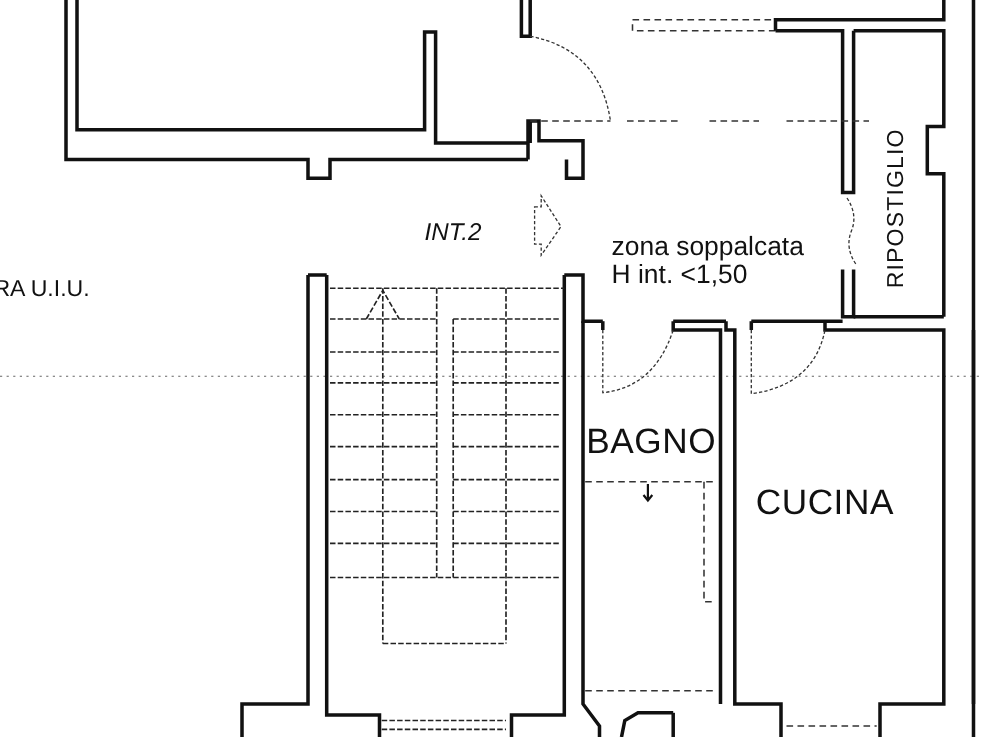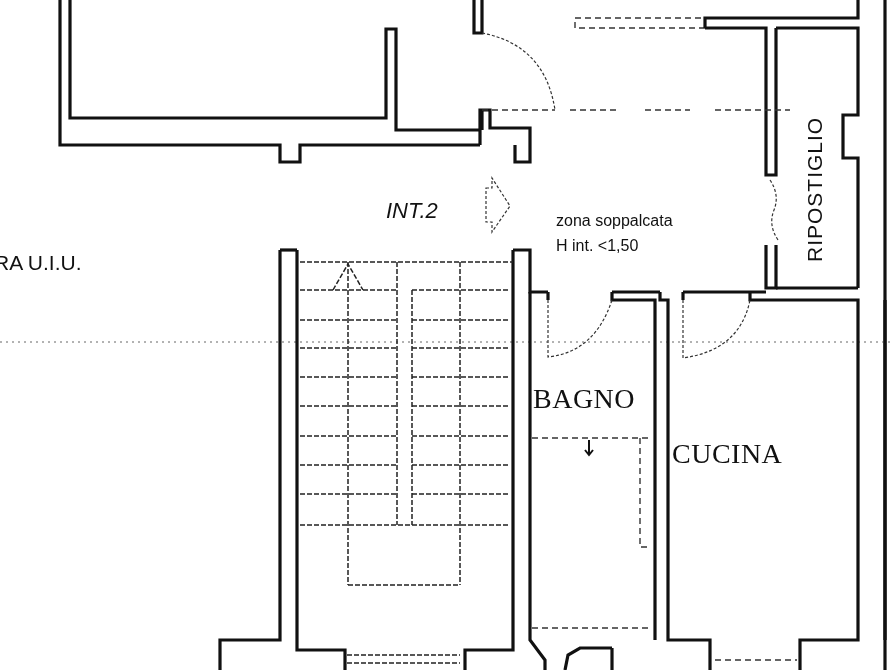--- a/index.html
+++ b/index.html
@@ -5,22 +5,22 @@
   html, body { margin:0; padding:0; background:#ffffff; }
   body { width:893px; height:670px; overflow:hidden; position:relative; font-family:"Liberation Sans", sans-serif; color:#111; }
   svg.plan { position:absolute; left:0; top:0; width:893px; height:670px; }
   .wall { fill:none; stroke:#111; stroke-width:3.2; stroke-linejoin:miter; }
   .wall-thin { fill:none; stroke:#111; stroke-width:2; }
   .dash { fill:none; stroke:#333; stroke-width:1.4; stroke-dasharray:6 4; }
   .dot { fill:none; stroke:#666; stroke-width:1; stroke-dasharray:2 4; }
   .stair { fill:none; stroke:#222; stroke-width:1.5; stroke-dasharray:5 2; }
   .door-arc { fill:none; stroke:#333; stroke-width:1.2; stroke-dasharray:3 2; }
   .label { position:absolute; white-space:nowrap; color:#111; line-height:1; }
-  .lbl-room { font-size:28px; letter-spacing:0.5px;font-family:Liberation Serif, serif; }
-  .lbl-small { font-size:16px; }
+  .lbl-room { font-size:32px; letter-spacing:0.5px; }
+  .lbl-small { font-size:24px; }
   .lbl-int { font-size:22px; }
   .lbl-vert { font-size:21px; transform:rotate(-90deg); transform-origin:left top; letter-spacing:1px; }
 </style>
 </head>
 <body>
 
 <svg class="plan" viewBox="0 0 893 670" xmlns="http://www.w3.org/2000/svg">
 
   <g>
     <polyline class="wall" points="60,0 60,145 280,145 280,162 300,162 300,145 480,145"></polyline>
@@ -116,13 +116,13 @@
     <path class="door-arc" d="M486 188 L492 188 L492 178 L510 206 L492 232 L492 222 L486 222 Z" stroke-width="1.4"></path>
   </g>
 </svg>
 
 <div class="label lbl-small" style="left:-6px; top:252px; font-size:21px;">RA U.I.U.</div>
 <div class="label lbl-int" style="left:386px; top:200px;font-style:italic;">INT.2</div>
 <div class="label lbl-small" style="left:556px; top:213px;">zona soppalcata</div>
 <div class="label lbl-small" style="left:556px; top:238px;text-align:right;">H int. &lt;1,50</div>
 <div class="label lbl-vert" style="left:804px; top:262px;">RIPOSTIGLIO</div>
 <div class="label lbl-room" style="left:533px; top:385px;">BAGNO</div>
-<div class="label lbl-room" style="left:672px; top:440px;">CUCINA</div>
+<div class="label lbl-room" style="left:687px; top:440px;">CUCINA</div>
 
 </body></html>

